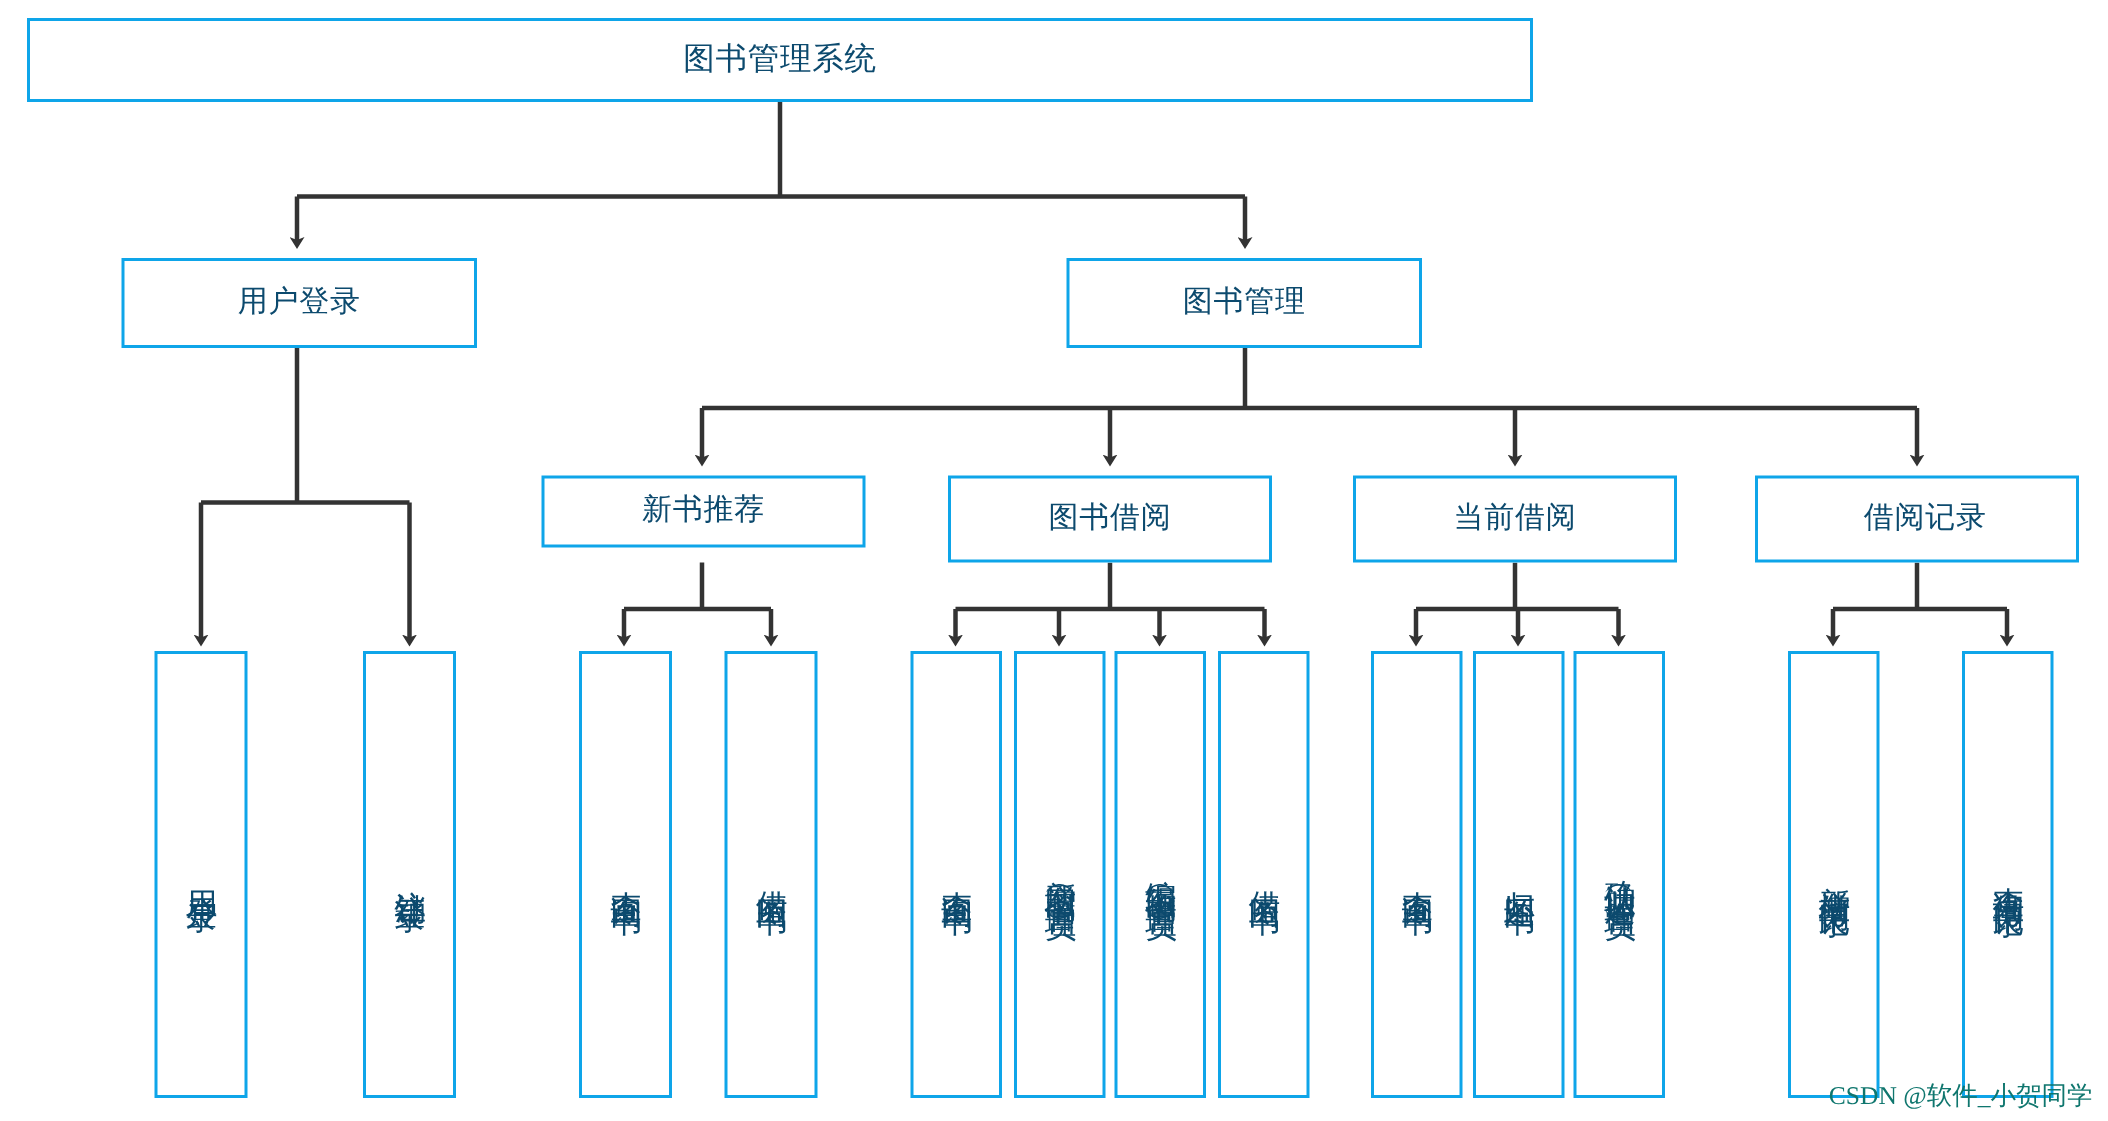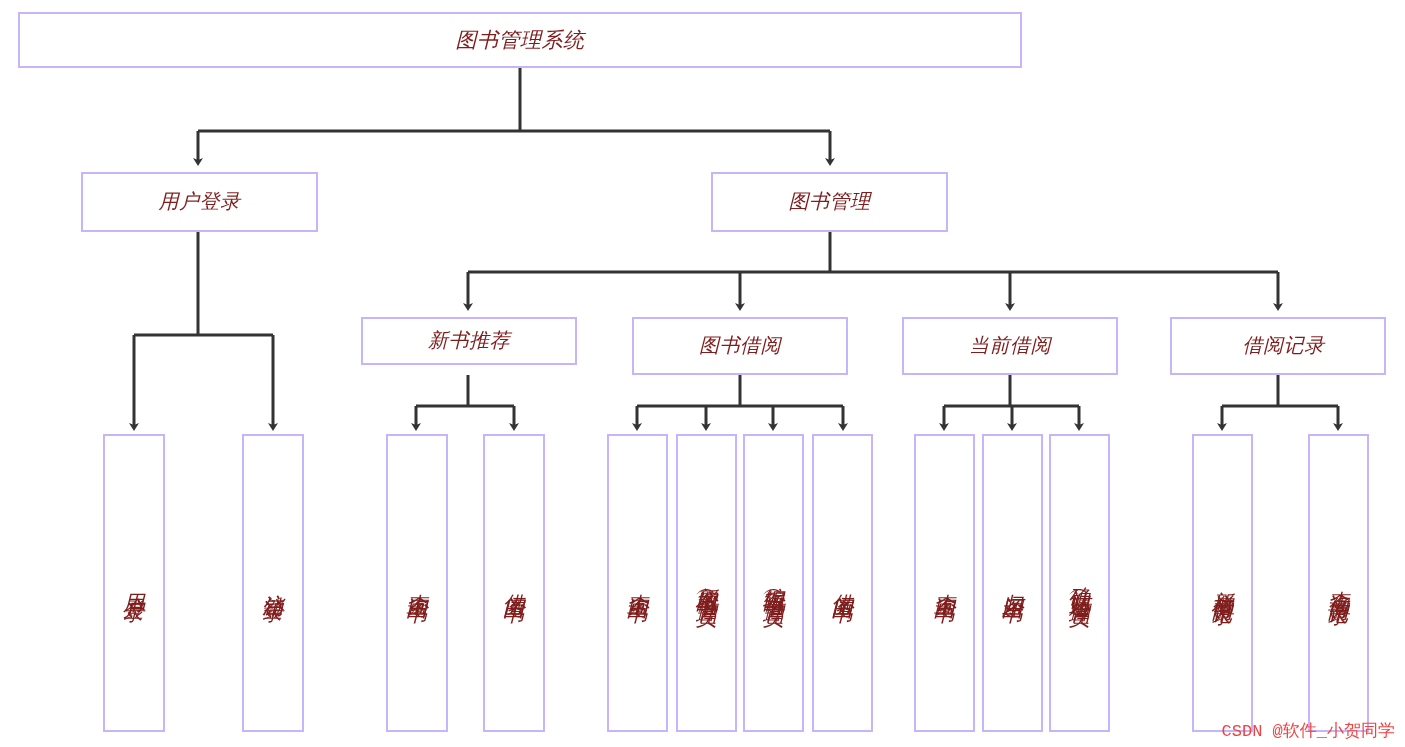--- a/index.html
+++ b/index.html
@@ -20,28 +20,27 @@
     position: absolute;
     left: 0;
     top: 0;
     width: 1405px;
     height: 747px;
     pointer-events: none;
   }
   .node {
     position: absolute;
     box-sizing: border-box;
-    border: 2px solid #c4b5fd;
+    border: 2px solid #0ea5e9;
     background: #ffffff;
     display: flex;
     align-items: center;
     justify-content: center;
-    color: #7f1d1d;
+    color: #0c4a6e;
     z-index: 2;
-    font-style: italic;
   }
   .node .label {
     display: block;
     text-align: center;
     line-height: 1.18;
     letter-spacing: 0.5px;
     white-space: nowrap;
   }
   
   .node.horiz .label {
@@ -63,24 +62,24 @@
     line-height: 1.0;
     letter-spacing: 3px;
     white-space: nowrap;
     max-height: 100%;
   }
   .watermark {
     position: absolute;
     right: 10px;
     bottom: 5px;
     font-size: 17px;
-    color: #ef4444;
+    color: #0f766e;
     white-space: nowrap;
     z-index: 3;
-    font-family: Liberation Mono, monospace;
+    font-family: Liberation Serif, serif;
   }
 </style>
 </head>
 <body>
 
 <div id="canvas">
 
   <svg id="edges" viewBox="0 0 1405 747">
     <defs>
       <marker id="arrow" markerWidth="10" markerHeight="10" refX="4" refY="5" orient="auto" markerUnits="userSpaceOnUse">

